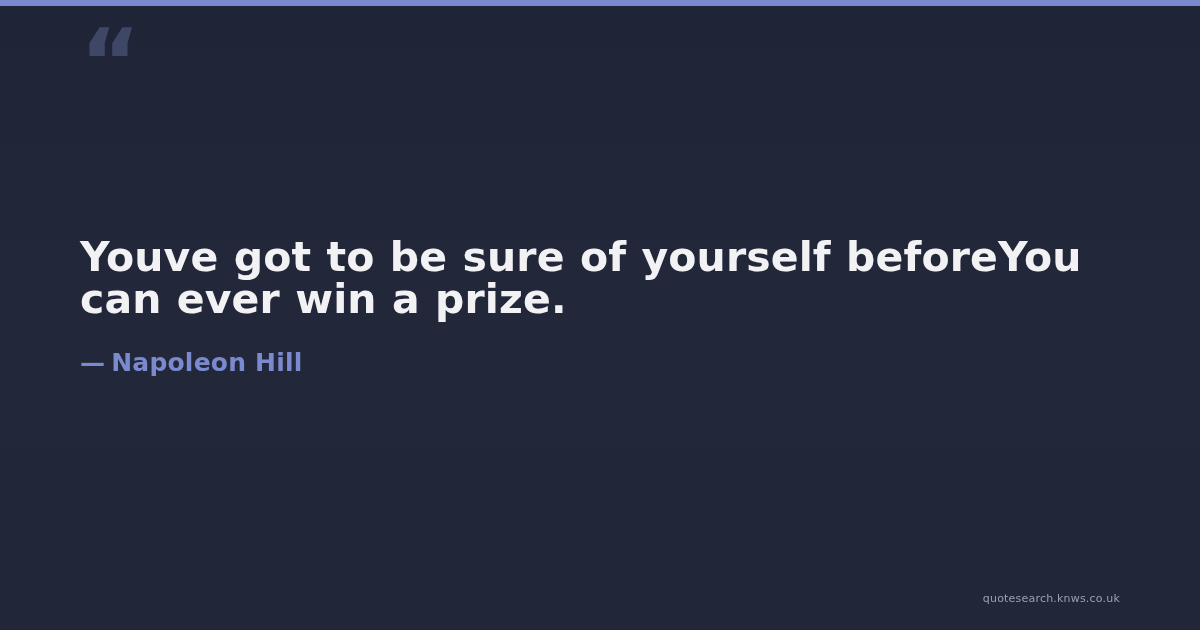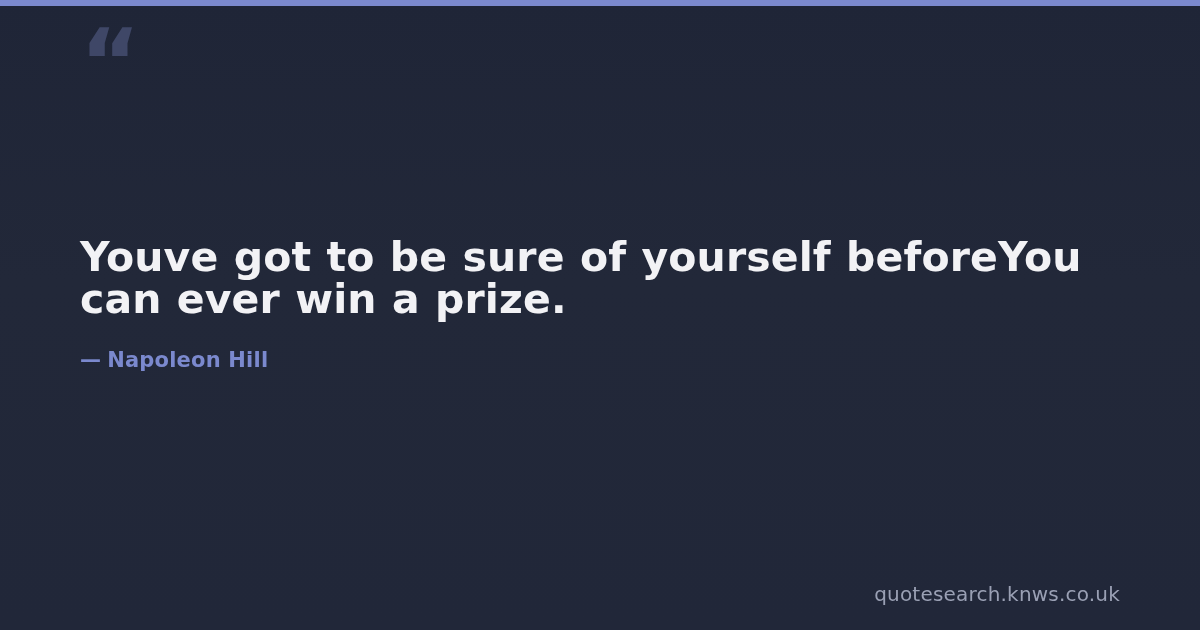--- a/index.html
+++ b/index.html
@@ -60,39 +60,39 @@
     line-height: 42px;
     color: #f2f2f5;
     letter-spacing: 0.1px;
     word-spacing: 1px;
   }
 
   .attribution {
     margin: 0;
     padding-top: 30px;
     font-family: "DejaVu Sans", sans-serif;
-    font-size: 21px;
+    font-size: 25px;
     font-weight: 700;
     line-height: 1;
     color: #7b89ce;
     letter-spacing: 0.2px;
     white-space: nowrap;
   }
 
   .attribution .dash {
     display: inline-block;
     margin-right: 6px;
   }
 
   .watermark {
     position: absolute;
     right: 80px;
     bottom: 26px;
     font-family: "DejaVu Sans", sans-serif;
-    font-size: 20px;
+    font-size: 11px;
     font-weight: 400;
     line-height: 1;
     color: #9aa0b4;
     letter-spacing: 0.2px;
   }
 </style>
 </head>
 <body>
 
 <div class="quote-card">

